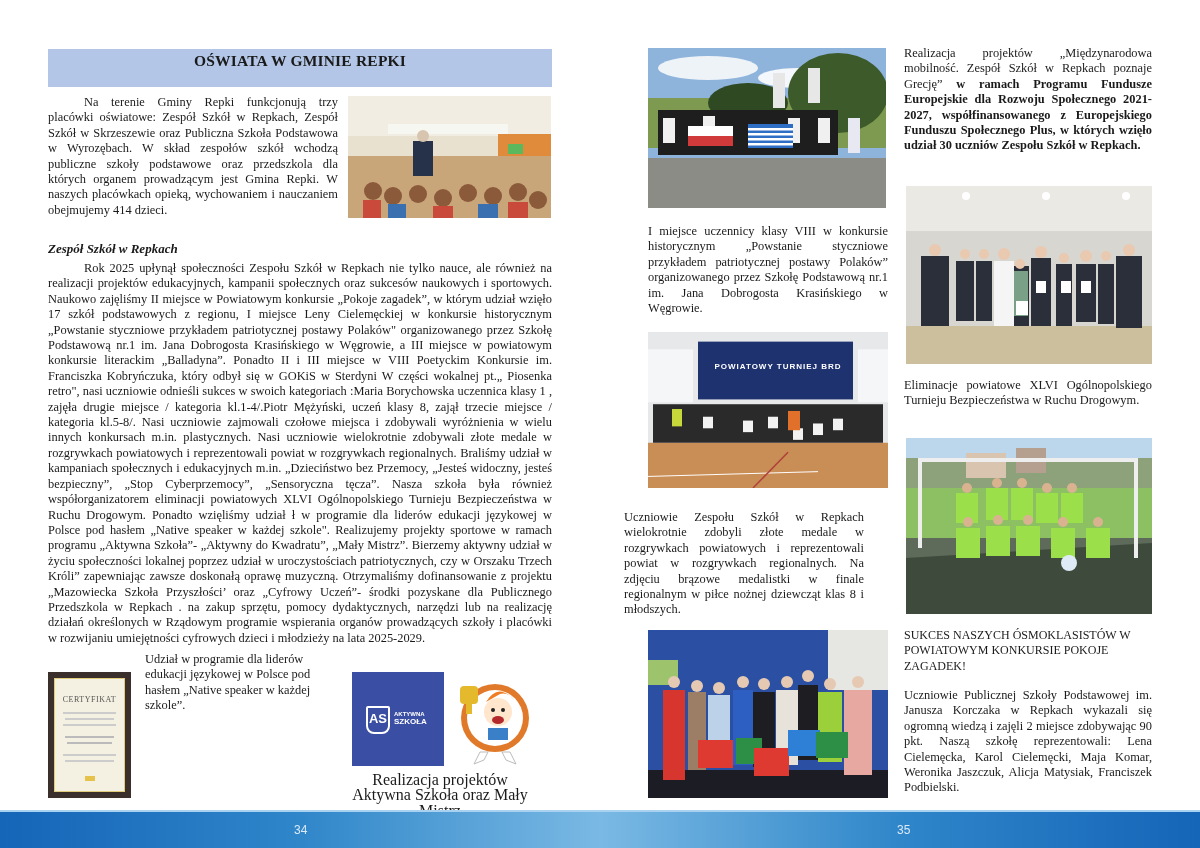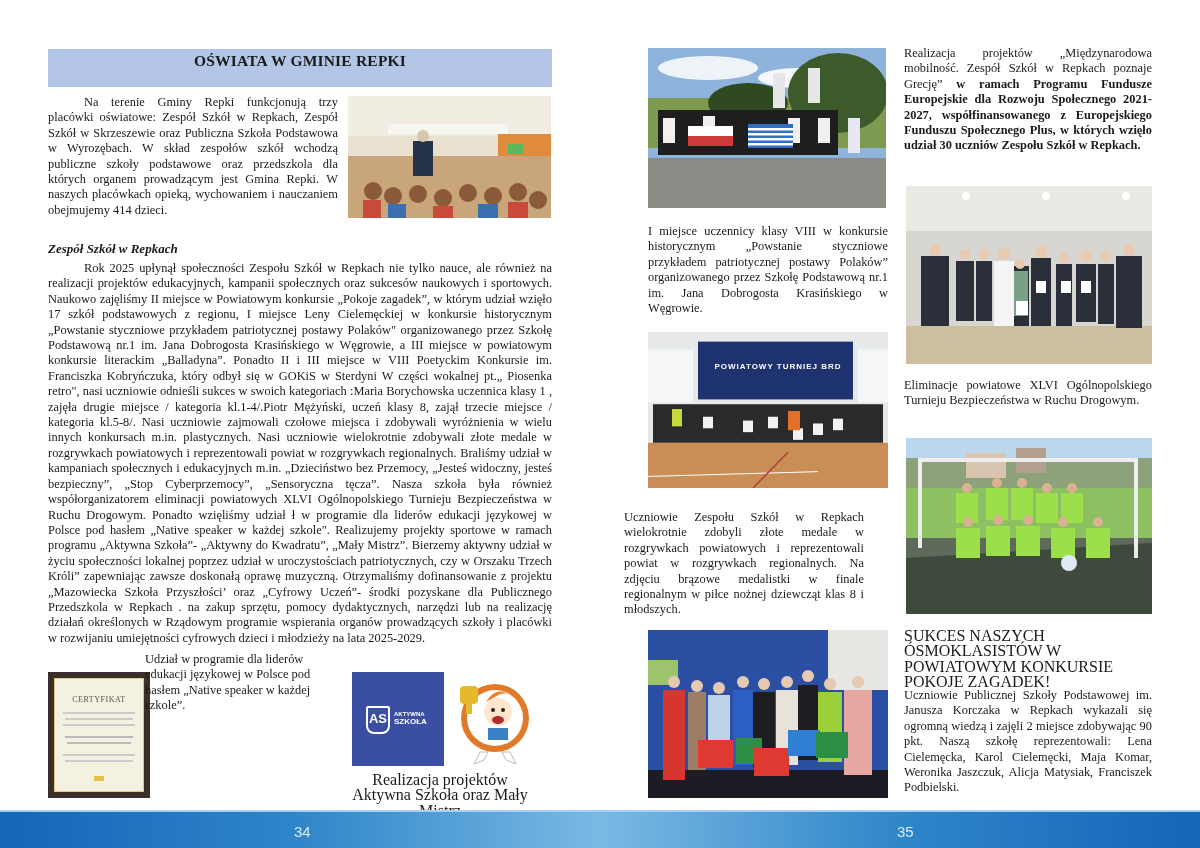--- a/index.html
+++ b/index.html
@@ -8,21 +8,21 @@
   .abs { position:absolute; }
   .txt { font-size:12.4px; line-height:15.4px; text-align:justify; }
   .header-bar { left:48px; top:49px; width:504px; height:38px; background:#b3c6e7; }
   .header-bar .title { display:block; text-align:center; font-weight:bold; font-size:15.5px; padding-top:3px; letter-spacing:0.2px; }
   .indent { text-indent:36px; }
   .photo { overflow:hidden; }
   .photo svg { width:100%; height:100%; display:block; }
   .footer { left:0; top:810px; width:1200px; height:38px;
             background:linear-gradient(90deg,#1565b8 0%,#2f86c9 25%,#7ab9e4 50%,#2f86c9 75%,#1565b8 100%);
             border-top:2px solid #a8d2ef; }
-  .pnum { color:#dbeaf7; font-family:"Liberation Sans","DejaVu Sans",sans-serif; font-size:15px; top:11px; }
+  .pnum { color:#dbeaf7; font-family:"Liberation Sans","DejaVu Sans",sans-serif; font-size:12px; top:11px; }
   .bold { font-weight:bold; }
   .italic-head { font-weight:bold; font-style:italic; font-size:13px; }
   .center { text-align:center; }
   .left { text-align:left; }
 </style>
 </head>
 <body>
 
 <div class="abs header-bar">
   <span class="title">OŚWIATA W GMINIE REPKI</span>
@@ -59,21 +59,21 @@
         <rect x="40" y="108" width="18" height="14"></rect>
         <rect x="130" y="108" width="20" height="14"></rect>
       </g>
   </svg>
 </div>
 
 <div class="abs italic-head" style="left:48px; top:241px;">Zespół Szkół w Repkach</div>
 
 <div class="abs txt indent" style="left:48px; top:261px; width:504px;">Rok 2025 upłynął społeczności Zespołu Szkół w Repkach nie tylko nauce, ale również na realizacji projektów edukacyjnych, kampanii społecznych oraz sukcesów naukowych i sportowych. Naukowo zajęliśmy II miejsce w Powiatowym konkursie „Pokoje zagadek”, w którym udział wzięło 17 szkół podstawowych z regionu, I miejsce Leny Cielemęckiej w konkursie historycznym „Powstanie styczniowe przykładem patriotycznej postawy Polaków" organizowanego przez Szkołę Podstawową nr.1 im. Jana Dobrogosta Krasińskiego w Węgrowie, a III miejsce w powiatowym konkursie literackim „Balladyna”. Ponadto II i III miejsce w VIII Poetyckim Konkursie im. Franciszka Kobryńczuka, który odbył się w GOKiS w Sterdyni W części wokalnej pt.„ Piosenka retro", nasi uczniowie odnieśli sukces w swoich kategoriach :Maria Borychowska uczennica klasy 1 , zajęła drugie miejsce / kategoria kl.1-4/.Piotr Mężyński, uczeń klasy 8, zajął trzecie miejsce / kategoria kl.5-8/. Nasi uczniowie zajmowali czołowe miejsca i zdobywali wyróżnienia w wielu innych konkursach m.in. plastycznych. Nasi uczniowie wielokrotnie zdobywali złote medale w rozgrywkach powiatowych i reprezentowali powiat w rozgrywkach regionalnych. Braliśmy udział w kampaniach społecznych i edukacyjnych m.in. „Dzieciństwo bez Przemocy, „Jesteś widoczny, jesteś bezpieczny”, „Stop Cyberprzemocy”, „Sensoryczna tęcza”. Nasza szkoła była również współorganizatorem eliminacji powiatowych XLVI Ogólnopolskiego Turnieju Bezpieczeństwa w Ruchu Drogowym. Ponadto wzięliśmy udział ł w programie dla liderów edukacji językowej w Polsce pod hasłem „Native speaker w każdej szkole". Realizujemy projekty sportowe w ramach programu „Aktywna Szkoła”- „Aktywny do Kwadratu”, „Mały Mistrz”. Bierzemy aktywny udział w życiu społeczności lokalnej poprzez udział w uroczystościach patriotycznych, czy w Orszaku Trzech Króli” zapewniając zawsze doskonałą oprawę muzyczną. Otrzymaliśmy dofinansowanie z projektu „Mazowiecka Szkoła Przyszłości’ oraz „Cyfrowy Uczeń”- środki pozyskane dla Publicznego Przedszkola w Repkach . na zakup sprzętu, pomocy dydaktycznych, narzędzi lub na realizację działań określonych w Rządowym programie wspierania organów prowadzących szkoły i placówki w rozwijaniu umiejętności cyfrowych dzieci i młodzieży na lata 2025-2029.</div>
 
-<div class="abs photo" style="left:48px; top:672px; width:102px; height:126px; background:#3a2f2a;font-family:Liberation Serif, serif;">
+<div class="abs photo" style="left:48px; top:672px; width:83px; height:126px; background:#3a2f2a;font-family:Liberation Serif, serif;">
   <div style="position:absolute; left:6px; top:6px; right:6px; bottom:6px; background:#f4f1e2; border:1px solid #e0cc7a;">
     <div style="text-align:center; font-size:8px; margin-top:16px; color:#555; letter-spacing:0.5px;">CERTYFIKAT</div>
     <div style="margin:8px 8px 0; height:2px; background:#ccc;"></div>
     <div style="margin:4px 10px 0; height:2px; background:#ccc;"></div>
     <div style="margin:4px 8px 0; height:2px; background:#ccc;"></div>
     <div style="margin:10px 10px 0; height:2px; background:#bbb;"></div>
     <div style="margin:4px 12px 0; height:2px; background:#bbb;"></div>
     <div style="margin:10px 8px 0; height:2px; background:#ccc;"></div>
     <div style="margin:4px 10px 0; height:2px; background:#ccc;"></div>
     <div style="margin:14px auto 0; width:10px; height:5px; background:#e5c24a;"></div>
@@ -290,20 +290,20 @@
         <circle cx="210" cy="52" r="6"></circle>
     </g>
     <rect x="50" y="110" width="35" height="28" fill="#de3a32"></rect>
     <rect x="88" y="108" width="26" height="26" fill="#2c8f45"></rect>
     <rect x="106" y="118" width="35" height="28" fill="#de3a32"></rect>
     <rect x="140" y="100" width="32" height="26" fill="#2e7fd6"></rect>
     <rect x="168" y="102" width="32" height="26" fill="#2c8f45"></rect>
   </svg>
 </div>
 
-<div class="abs left" style="left:904px; top:628px; width:250px; font-size:16px; line-height:15.4px;">SUKCES NASZYCH ÓSMOKLASISTÓW W POWIATOWYM KONKURSIE POKOJE ZAGADEK!</div>
+<div class="abs left" style="left:904px; top:628px; width:250px; font-size:12px; line-height:15.4px;">SUKCES NASZYCH ÓSMOKLASISTÓW W POWIATOWYM KONKURSIE POKOJE ZAGADEK!</div>
 
 <div class="abs txt" style="left:904px; top:688px; width:248px;">Uczniowie Publicznej Szkoły Podstawowej im. Janusza Korczaka w Repkach wykazali się ogromną wiedzą i zajęli 2 miejsce zdobywając 90 pkt. Naszą szkołę reprezentowali: Lena Cielemęcka, Karol Cielemęcki, Maja Komar, Weronika Jaszczuk, Alicja Matysiak, Franciszek Podbielski.</div>
 
 <div class="abs footer">
   <span class="abs pnum" style="left:294px;">34</span>
   <span class="abs pnum" style="left:897px;">35</span>
 </div>
 
 </body></html>

